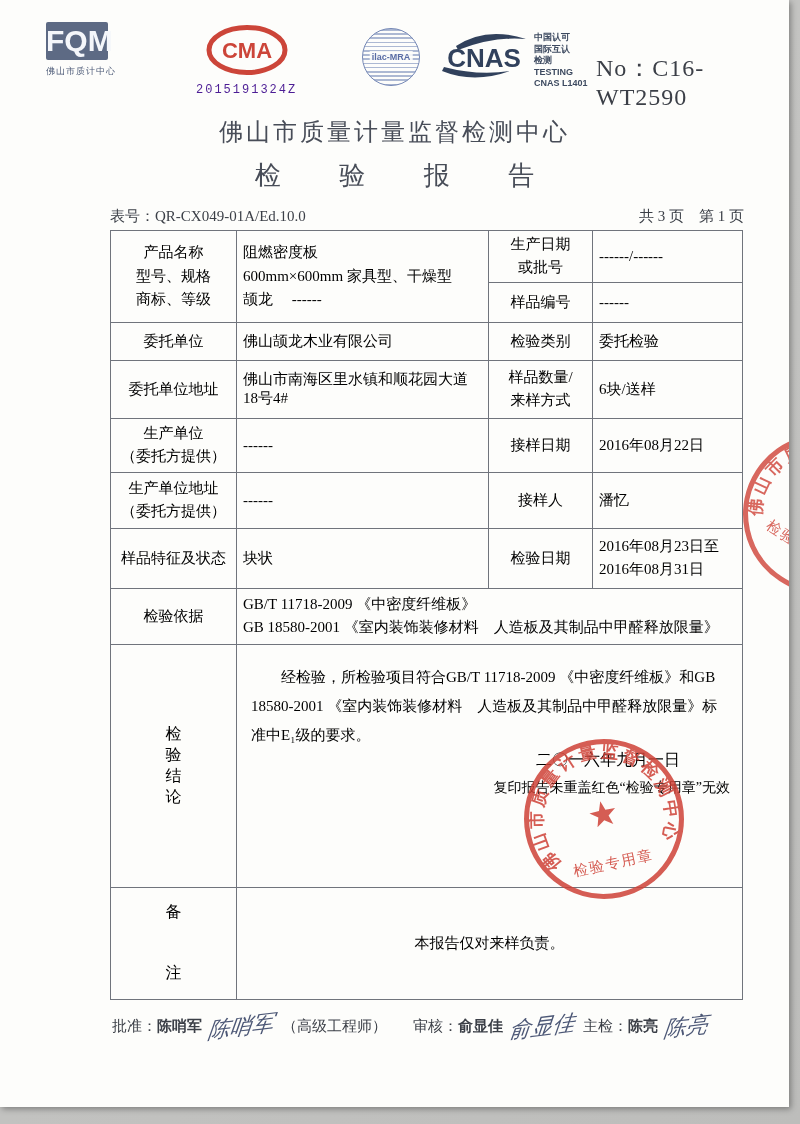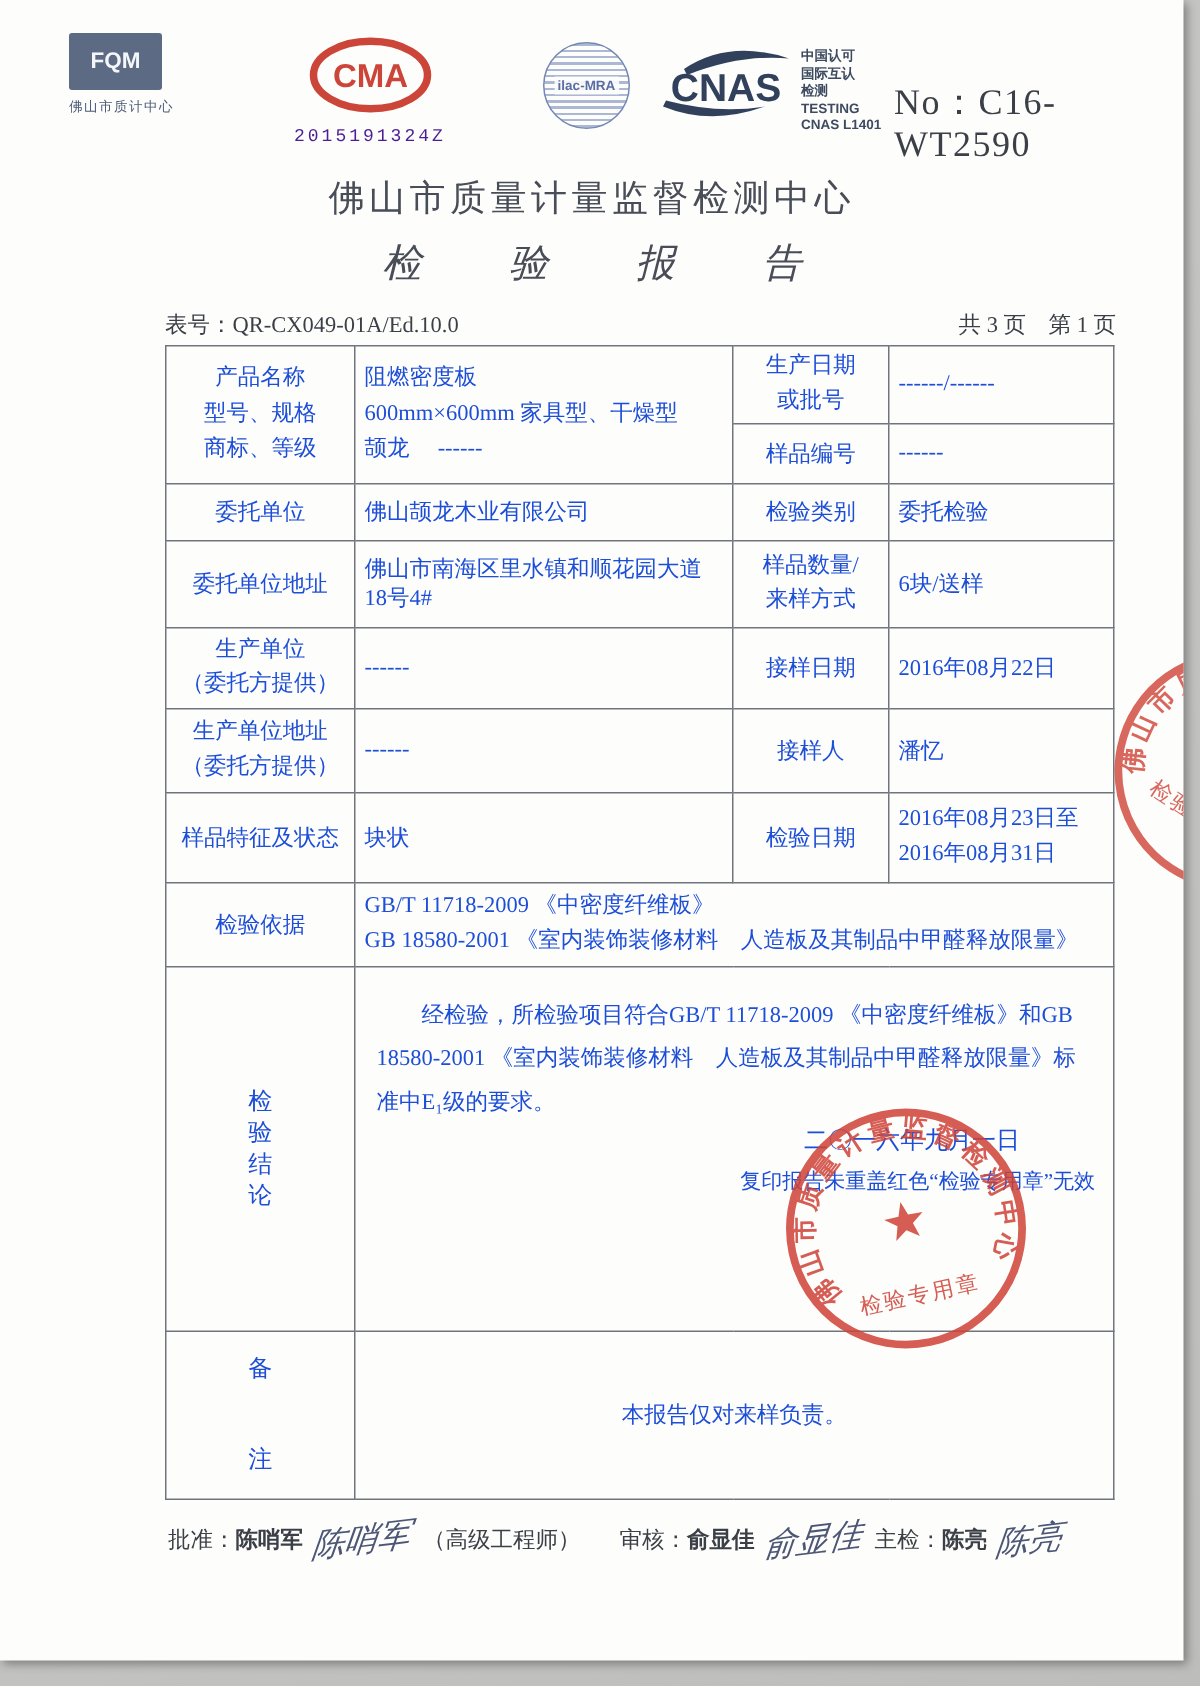--- a/index.html
+++ b/index.html
@@ -13,44 +13,44 @@
     position:absolute;left:0;top:0;width:789px;height:1107px;
     background:#fdfdfb;overflow:hidden;color:#3c4048;
     box-shadow:2px 2px 6px rgba(0,0,0,.35);
     padding-top:16px;box-sizing:border-box;
   }
   
   .logos{position:relative;height:92px;}
   .fqm{position:absolute;left:46px;top:6px;text-align:center;}
   .fqm-box{width:62px;height:38px;background:#5d6a84;border-radius:2px;
     color:#f4f6fa;font-family:"Liberation Sans","DejaVu Sans",sans-serif;
-    font-weight:bold;font-size:15px;line-height:38px;text-align:center;letter-spacing:0px;}
+    font-weight:bold;font-size:30px;line-height:38px;text-align:center;letter-spacing:0px;}
   .fqm-cap{margin-top:5px;font-size:9px;color:#4c5a77;letter-spacing:1px;}
   .cma{position:absolute;left:196px;top:8px;text-align:center;}
   .cma-num{margin-top:3px;font-size:12px;color:#4c1d95;letter-spacing:2px;font-family:Liberation Mono, monospace;}
   .cal{position:absolute;left:292px;top:8px;text-align:center;}
   .cal-num{margin-top:3px;font-size:6.5px;color:#cc4539;letter-spacing:.5px;}
   .ilac{position:absolute;left:362px;top:12px;width:56px;height:56px;border-radius:50%;
     border:1.5px solid #7487b5;
     background:repeating-linear-gradient(180deg,rgba(106,128,178,.55) 0 1.6px,rgba(255,255,255,0) 1.6px 4.2px);}
   .ilac-label{position:absolute;left:50%;top:50%;transform:translate(-50%,-50%);
     background:rgba(253,253,251,.88);padding:1px 2px;font-size:9px;font-weight:bold;
     color:#5a6da5;font-family:"Liberation Sans","DejaVu Sans",sans-serif;white-space:nowrap;}
   .cnas{position:absolute;left:438px;top:14px;}
   .cnas-info{position:absolute;left:534px;top:16px;font-family:"Liberation Sans","DejaVu Sans",sans-serif;
     font-size:9px;line-height:11.5px;color:#3d4a60;font-weight:bold;}
   .report-no{position:absolute;left:596px;top:36px;font-size:24px;color:#3b3f47;letter-spacing:1px;}
   
   .org-title{margin-top:8px;text-align:center;font-size:24px;letter-spacing:3px;color:#484d58;}
-  .report-title{margin-top:10px;text-align:center;font-size:26px;letter-spacing:26px;color:#484d58;text-indent:26px;font-style:italic;}
+  .report-title{margin-top:10px;text-align:center;font-size:26px;letter-spacing:26px;color:#484d58;text-indent:26px;}
   
   .meta{display:flex;justify-content:space-between;width:634px;margin:14px 0 4px 110px;font-size:15px;color:#3b3f47;}
   
   table.rep{border-collapse:collapse;margin-left:110px;width:612px;table-layout:fixed;
-    font-size:15px;color:#1d4ed8;}
+    font-size:15px;color:#000000;}
   table.rep td{border:1px solid #70747c;padding:2px 6px;overflow:hidden;}
   td.lab{text-align:center;}
   td.val{text-align:left;padding-left:10px;}
   .ctr{text-align:center;}
   .line{line-height:1.55;}
   tr.h46{height:46px;} tr.h40{height:40px;} tr.h38{height:38px;}
   tr.h58{height:58px;} tr.h54{height:54px;} tr.h56{height:56px;}
   tr.h60{height:60px;} tr.h243{height:243px;} tr.h112{height:112px;}
   .vlab{display:flex;flex-direction:column;align-items:center;justify-content:space-between;
     padding:26px 0;height:100%;box-sizing:border-box;font-size:16px;}

